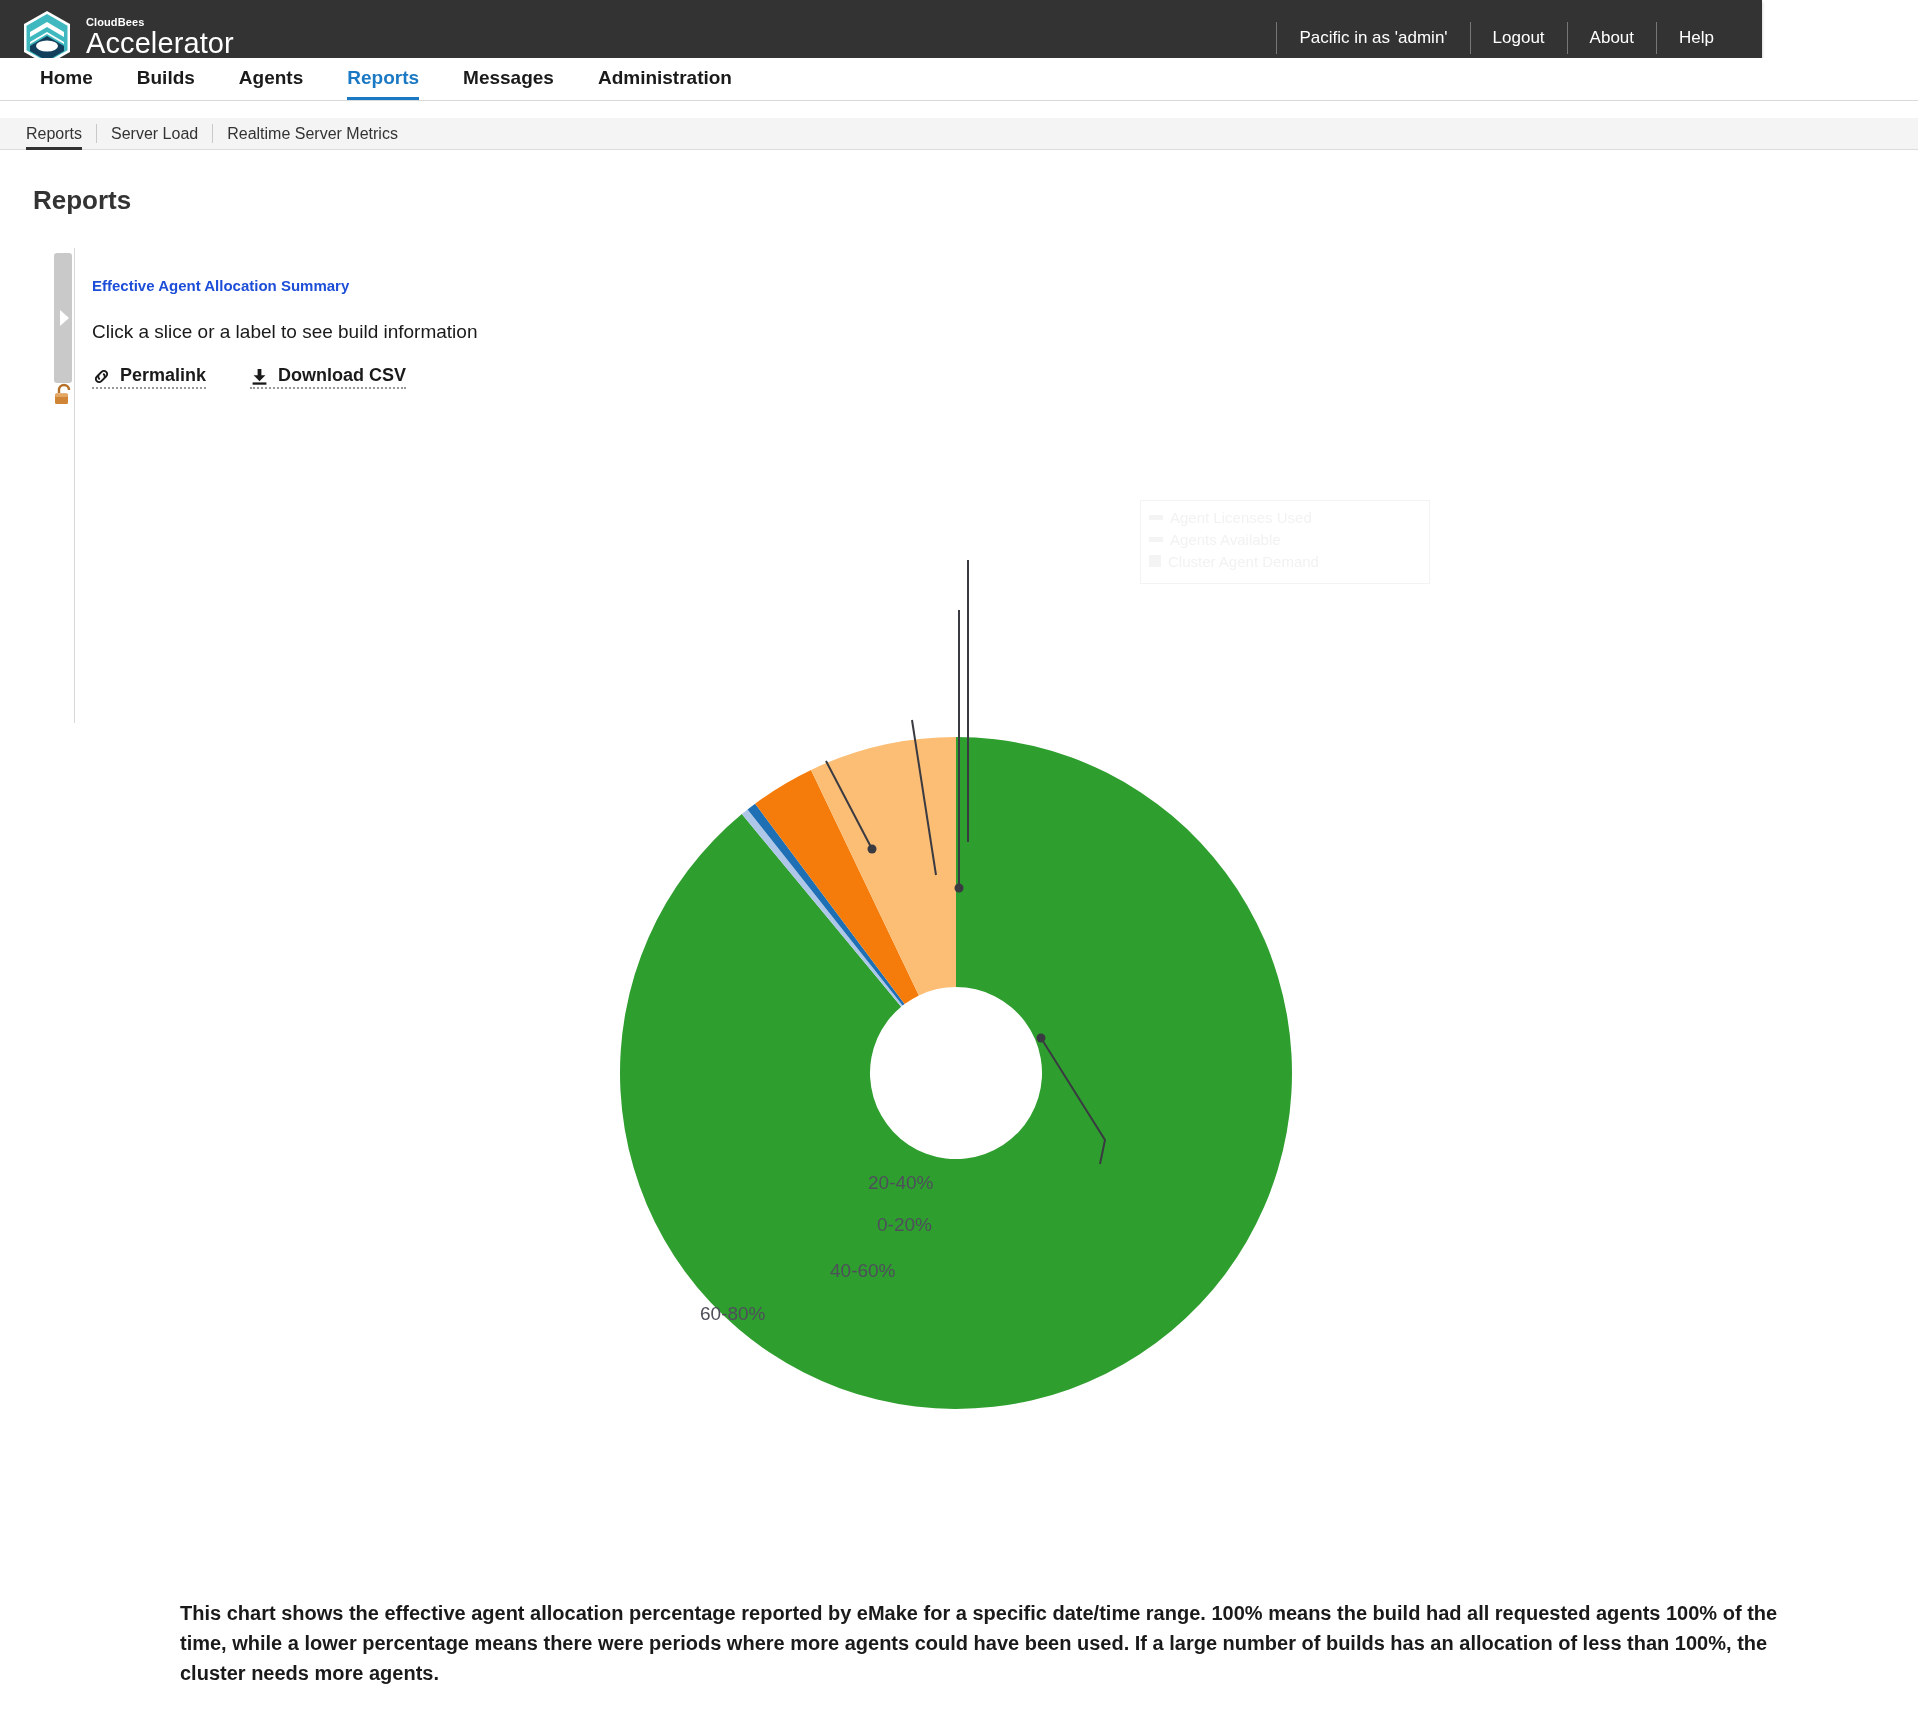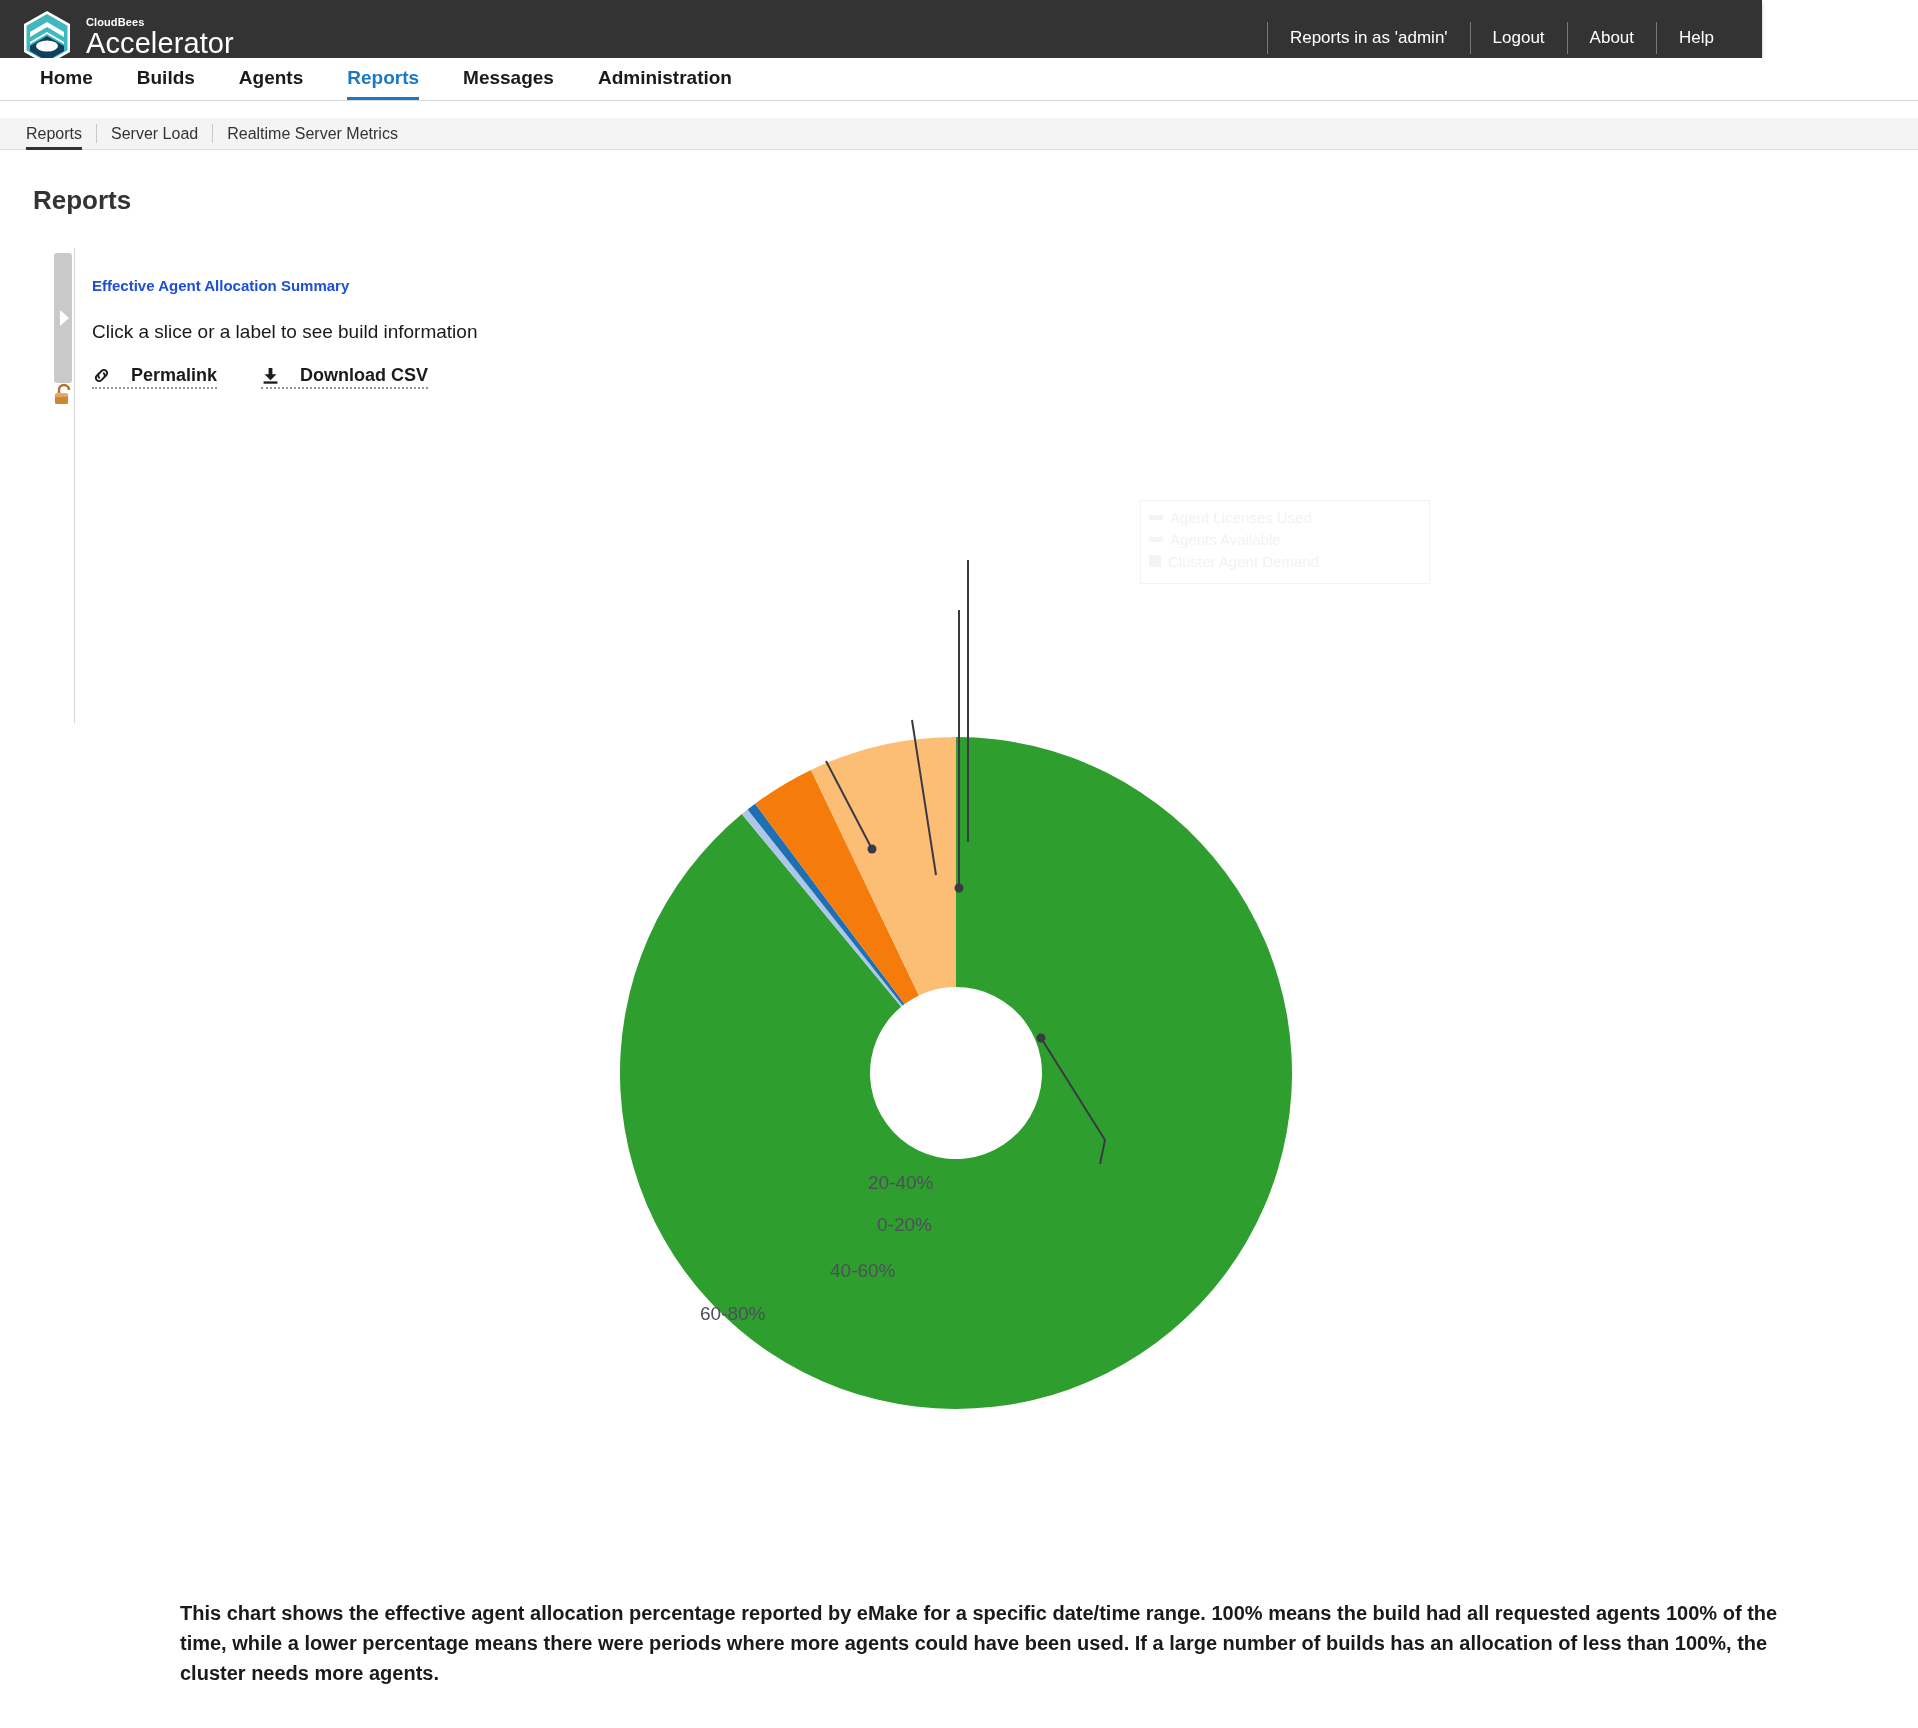--- a/index.html
+++ b/index.html
@@ -109,21 +109,21 @@
     font-size:15px; font-weight:bold; color:#1d4ed8; margin:0 0 27px 0;
   }
   .report-range {
     font-size:18px; color:#333333; margin:0 0 18px 0; white-space:nowrap;
   }
   .report-hint {
     font-size:19px; font-weight:normal; color:#1a1a1a; margin:0 0 22px 0;
   }
   .report-links { display:flex; align-items:center; gap:44px; }
   .rlink {
-    display:inline-flex; align-items:center; gap:20px;
+    display:inline-flex; align-items:flex-end; gap:9px;
     font-size:18px; font-weight:bold; color:#1a1a1a;
     text-decoration:none; border-bottom:2px dotted #999999; padding-bottom:1px;
     cursor:pointer;
   }
   .rlink svg { display:block; }
 
   
   .chart-wrap {
     position:absolute; left:0; top:560px; width:1918px; height:940px;
   }
@@ -168,21 +168,21 @@
         </svg>
       </div>
       <div class="brand-text">
         <span class="brand-sub">CloudBees</span>
         <span class="brand-main">Accelerator</span>
       </div>
     </div>
 
     <div class="topnav-right">
       <div class="topnav-sep"></div>
-      <a href="#">Reports in as 'admin'</a>
+      <a href="#">Pacific in as 'admin'</a>
       <div class="topnav-sep"></div>
       <a href="#">Logout</a>
       <div class="topnav-sep"></div>
       <a href="#">About</a>
       <div class="topnav-sep"></div>
       <a href="#">Help</a>
     </div>
   </div>
 
   <div class="mainnav">

